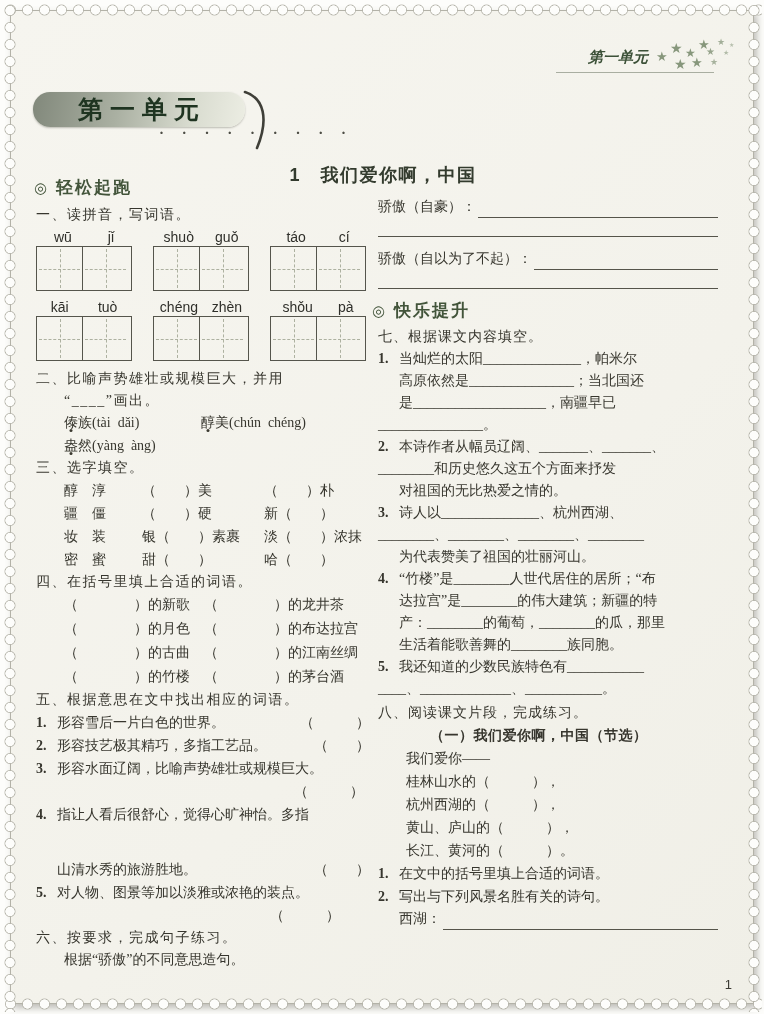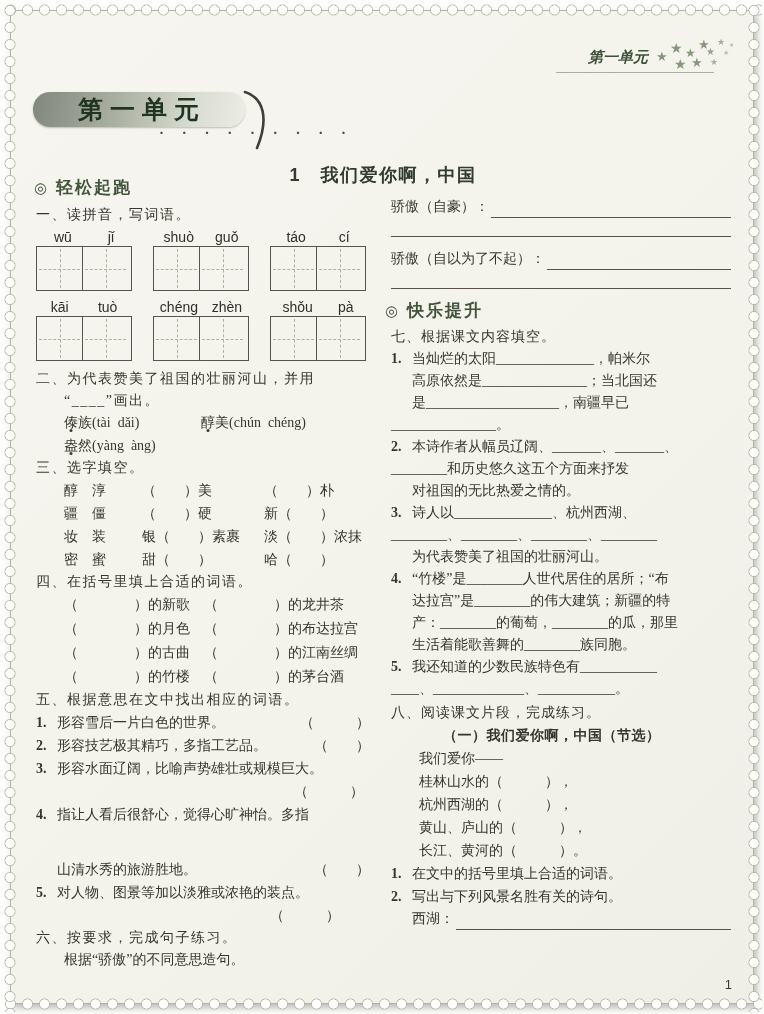--- a/index.html
+++ b/index.html
@@ -56,21 +56,21 @@
 
   .sec{position:absolute;font-family:"Liberation Sans",sans-serif;font-weight:bold;color:#42543a;}
   .sec-marker{font-size:15px;margin-right:9px;font-weight:normal;}
   .sec-title{font-size:17px;letter-spacing:2px;}
   .sec-warmup{left:34px;top:176px;}
   .sec-boost{position:static;margin:8px 0 4px -6px;font-family:"Liberation Sans",sans-serif;
              font-weight:bold;color:#42543a;}
 
   
   .col-left{position:absolute;left:36px;top:204px;width:334px;font-size:14px;line-height:22px;}
-  .col-right{position:absolute;left:391px;top:196px;width:340px;font-size:14px;line-height:22px;}
+  .col-right{position:absolute;left:378px;top:196px;width:340px;font-size:14px;line-height:22px;}
 
   .q-title{letter-spacing:1.5px;line-height:22px;}
   .indent{padding-left:28px;}
   .num{font-weight:bold;display:inline-block;width:21px;flex:none;}
 
   
   .ex1row{display:flex;justify-content:space-between;width:330px;margin:2px 0 7px;}
   .wgroup{width:96px;}
   .pyrow{display:flex;justify-content:space-around;font-family:"Liberation Sans",sans-serif;
          font-size:14px;line-height:18px;color:#2f2f2a;}
@@ -218,21 +218,21 @@
               </div>
             <div class="wgrid">
                 <div class="cell"></div>
                 <div class="cell"></div>
               </div>
           </div>
         </div>
       </div>
 
       <div>
-        <div class="q-title t">二、为代表赞美了祖国的壮丽河山，并用</div>
+        <div class="q-title t">二、比喻声势雄壮或规模巨大，并用</div>
         <div class="q-title t indent">“____”画出。</div>
         <div class="ex2grid">
           <div class="t"><span class="u-dot">傣</span><span>族(tài  dǎi)</span></div>
           <div class="t"><span class="u-dot">醇</span><span>美(chún  chéng)</span></div>
           <div class="t"><span class="u-dot">盎</span><span>然(yàng  àng)</span></div>
         </div>
       </div>
 
       <div>
         <div class="q-title t">三、选字填空。</div>

